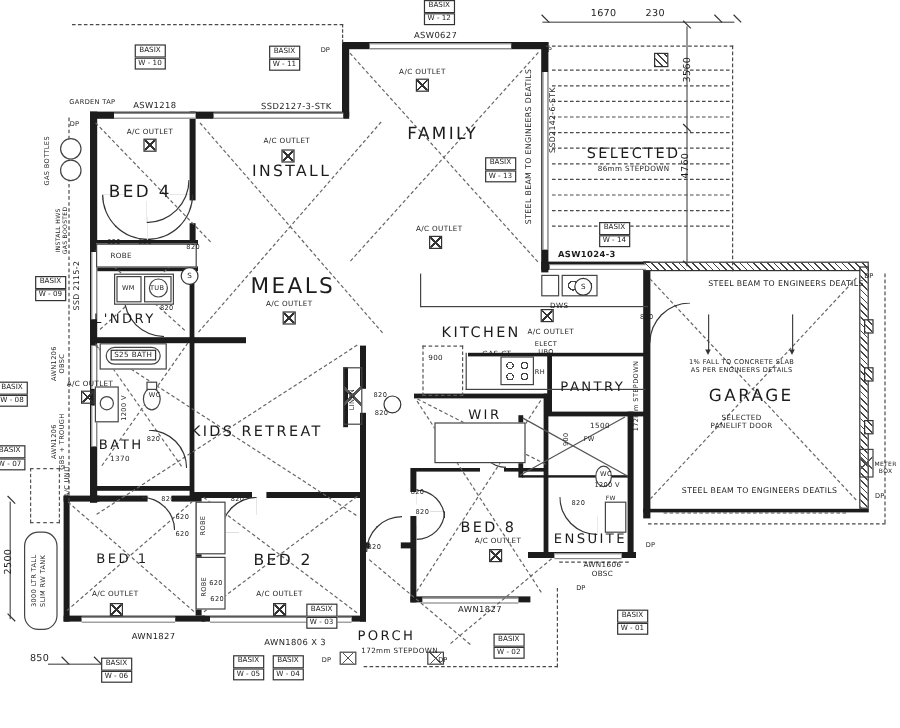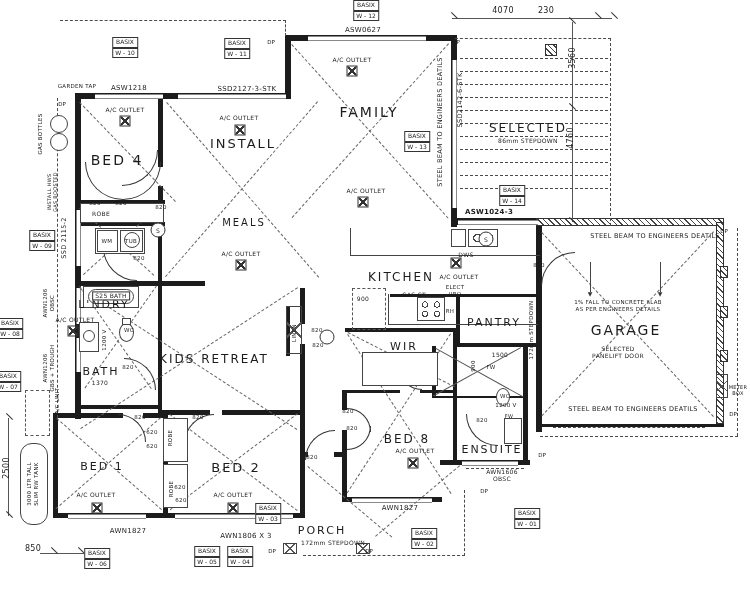--- a/index.html
+++ b/index.html
@@ -232,23 +232,23 @@
     <div class="fix" style="left: 163px; top: 418px; width: 25px; height: 44px;"></div>
     <div class="fix" style="left: 163px; top: 464px; width: 25px; height: 44px;"></div>
     <div class="fix" style="left: 80px; top: 203px; width: 84px; height: 20px;"></div>
     <div class="arrowline" style="left: 590px; top: 262px; width: 1px; height: 30px;"></div>
     <div class="arrowhead" style="left: 590px; top: 290px;">▼</div>
     <div class="arrowline" style="left: 660px; top: 262px; width: 1px; height: 30px;"></div>
     <div class="arrowhead" style="left: 660px; top: 290px;">▼</div>
     <div class="room" style="left: 117px; top: 160px; font-size: 14px;">BED 4</div>
     <div class="room" style="left: 243px; top: 143px; font-size: 13px;">INSTALL</div>
     <div class="room" style="left: 357px; top: 112px; font-size: 14px; margin-left: 12px;">FAMILY</div>
-    <div class="room" style="left: 244px; top: 222px; font-size: 10px;">MEALS</div>
+    <div class="room" style="left: 244px; top: 239px; font-size: 18px;">MEALS</div>
     <div class="room" style="left: 401px; top: 277px; font-size: 12px;">KITCHEN</div>
-    <div class="room" style="left: 104px; top: 266px; font-size: 11px; margin-top: 38px;">L'NDRY</div>
+    <div class="room" style="left: 104px; top: 266px; font-size: 11px;">L'NDRY</div>
     <div class="room" style="left: 101px; top: 371px; font-size: 11px;">BATH</div>
     <div class="room" style="left: 214px; top: 359px; font-size: 12px;">KIDS RETREAT</div>
     <div class="room" style="left: 404px; top: 346px; font-size: 11px;">WIR</div>
     <div class="room" style="left: 494px; top: 322px; font-size: 11px;">PANTRY</div>
     <div class="room" style="left: 626px; top: 330px; font-size: 14px;">GARAGE</div>
     <div class="room" style="left: 528px; top: 128px; font-size: 12px;">SELECTED</div>
     <div class="room" style="left: 102px; top: 466px; font-size: 11px;">BED 1</div>
     <div class="room" style="left: 236px; top: 467px; font-size: 13px;">BED 2</div>
     <div class="room" style="left: 407px; top: 439px; font-size: 12px;">BED 8</div>
     <div class="room" style="left: 492px; top: 449px; font-size: 11px;">ENSUITE</div>
@@ -303,21 +303,21 @@
     <div class="lbl" style="left: 131px; top: 241px; font-size: 5.5px;">TUB</div>
     <div class="lbl" style="left: 101px; top: 214px; font-size: 6px;">ROBE</div>
     <div class="lbl" style="left: 170px; top: 438px; font-size: 5.5px; transform: translate(-50%, -50%) rotate(-90deg);">ROBE</div>
     <div class="lbl" style="left: 171px; top: 489px; font-size: 5.5px; transform: translate(-50%, -50%) rotate(-90deg);">ROBE</div>
     <div class="lbl" style="left: 294px; top: 333px; font-size: 5.5px; transform: translate(-50%, -50%) rotate(-90deg);">LINEN</div>
     <div class="lbl" style="left: 100px; top: 383px; font-size: 6px;">1370</div>
     <div class="lbl" style="left: 500px; top: 355px; font-size: 6px;">1500</div>
     <div class="lbl" style="left: 473px; top: 366px; font-size: 5.5px; transform: translate(-50%, -50%) rotate(-90deg);">900</div>
     <div class="lbl" style="left: 363px; top: 299px; font-size: 6px;">900</div>
     <div class="lbl" style="left: 33px; top: 549px; font-size: 8px;">850</div>
-    <div class="lbl" style="left: 503px; top: 11px; font-size: 8px;">4070</div>
+    <div class="lbl" style="left: 503px; top: 11px; font-size: 8px;">1670</div>
     <div class="lbl" style="left: 546px; top: 11px; font-size: 8px;">230</div>
     <div class="lbl" style="left: 573px; top: 58px; font-size: 8px; transform: translate(-50%, -50%) rotate(-90deg);">3560</div>
     <div class="lbl" style="left: 571px; top: 138px; font-size: 8px; transform: translate(-50%, -50%) rotate(-90deg);">4760</div>
     <div class="lbl" style="left: 7px; top: 468px; font-size: 8px; transform: translate(-50%, -50%) rotate(-90deg);">2500</div>
     <div class="lbl" style="left: 95px; top: 203px; font-size: 5.5px;">820</div>
     <div class="lbl" style="left: 121px; top: 203px; font-size: 5.5px;">820</div>
     <div class="lbl" style="left: 161px; top: 207px; font-size: 5.5px;">820</div>
     <div class="lbl" style="left: 139px; top: 258px; font-size: 5.5px;">820</div>
     <div class="lbl" style="left: 128px; top: 367px; font-size: 5.5px;">820</div>
     <div class="lbl" style="left: 317px; top: 330px; font-size: 5.5px;">820</div>

